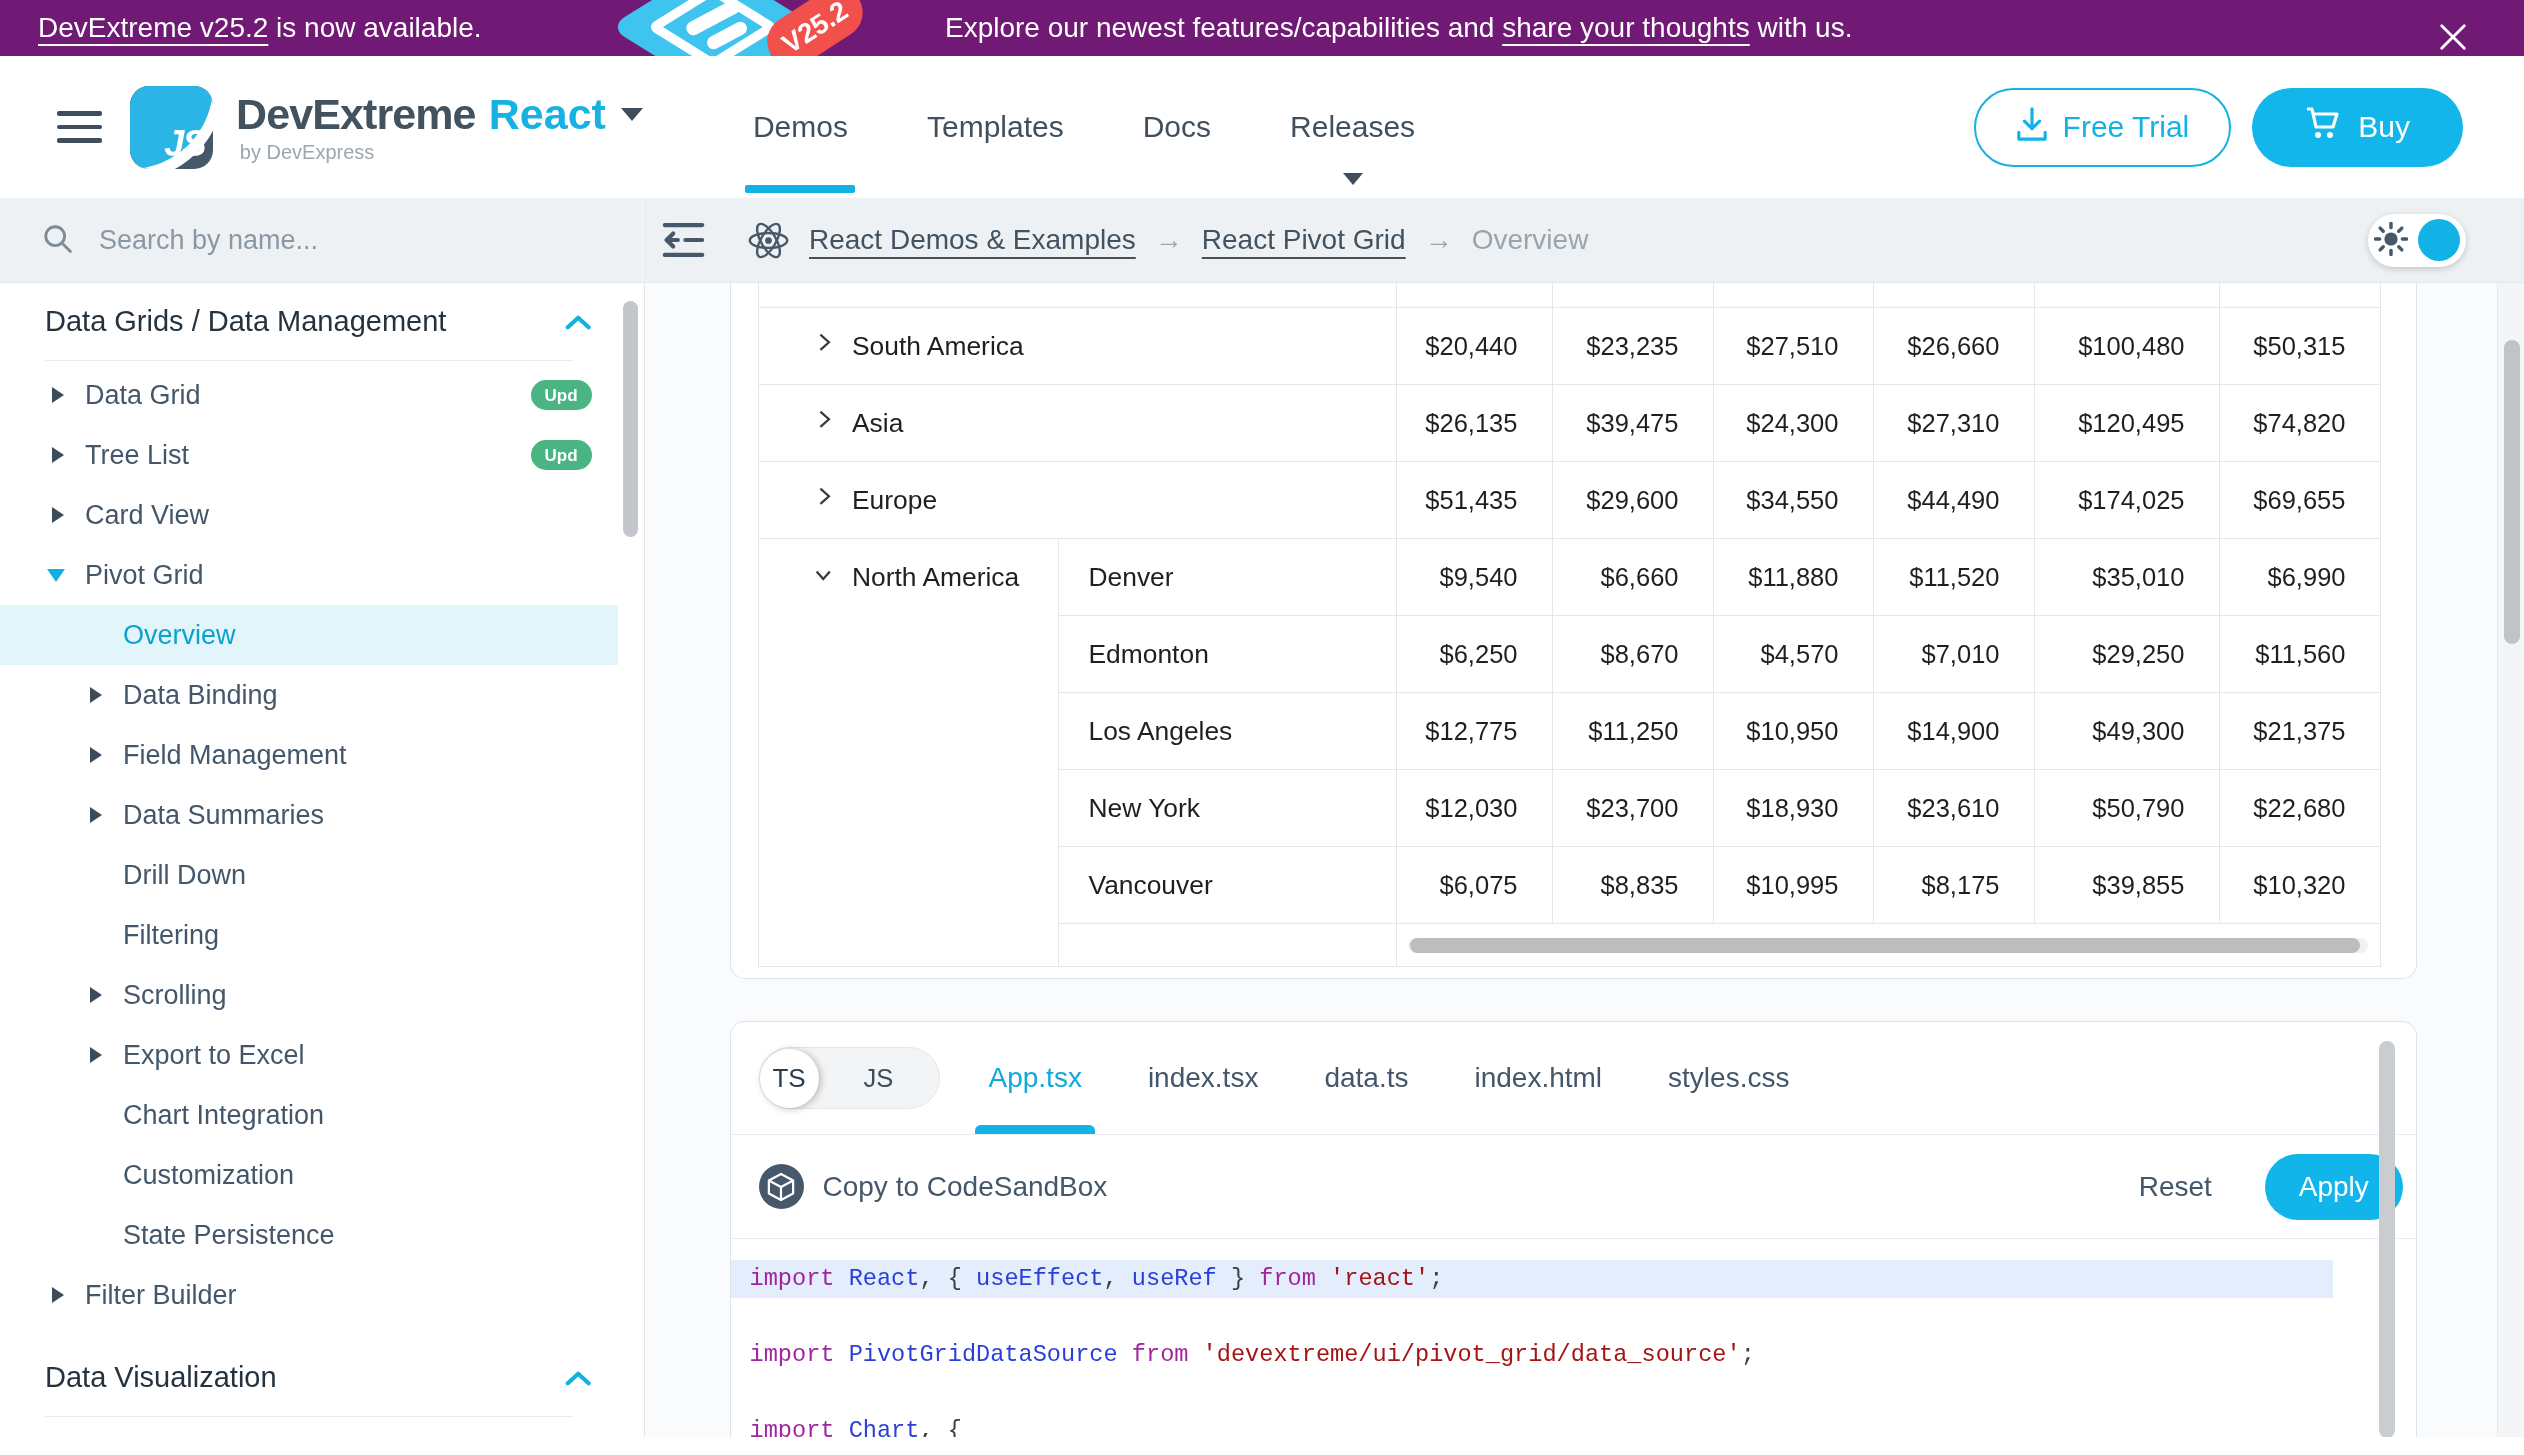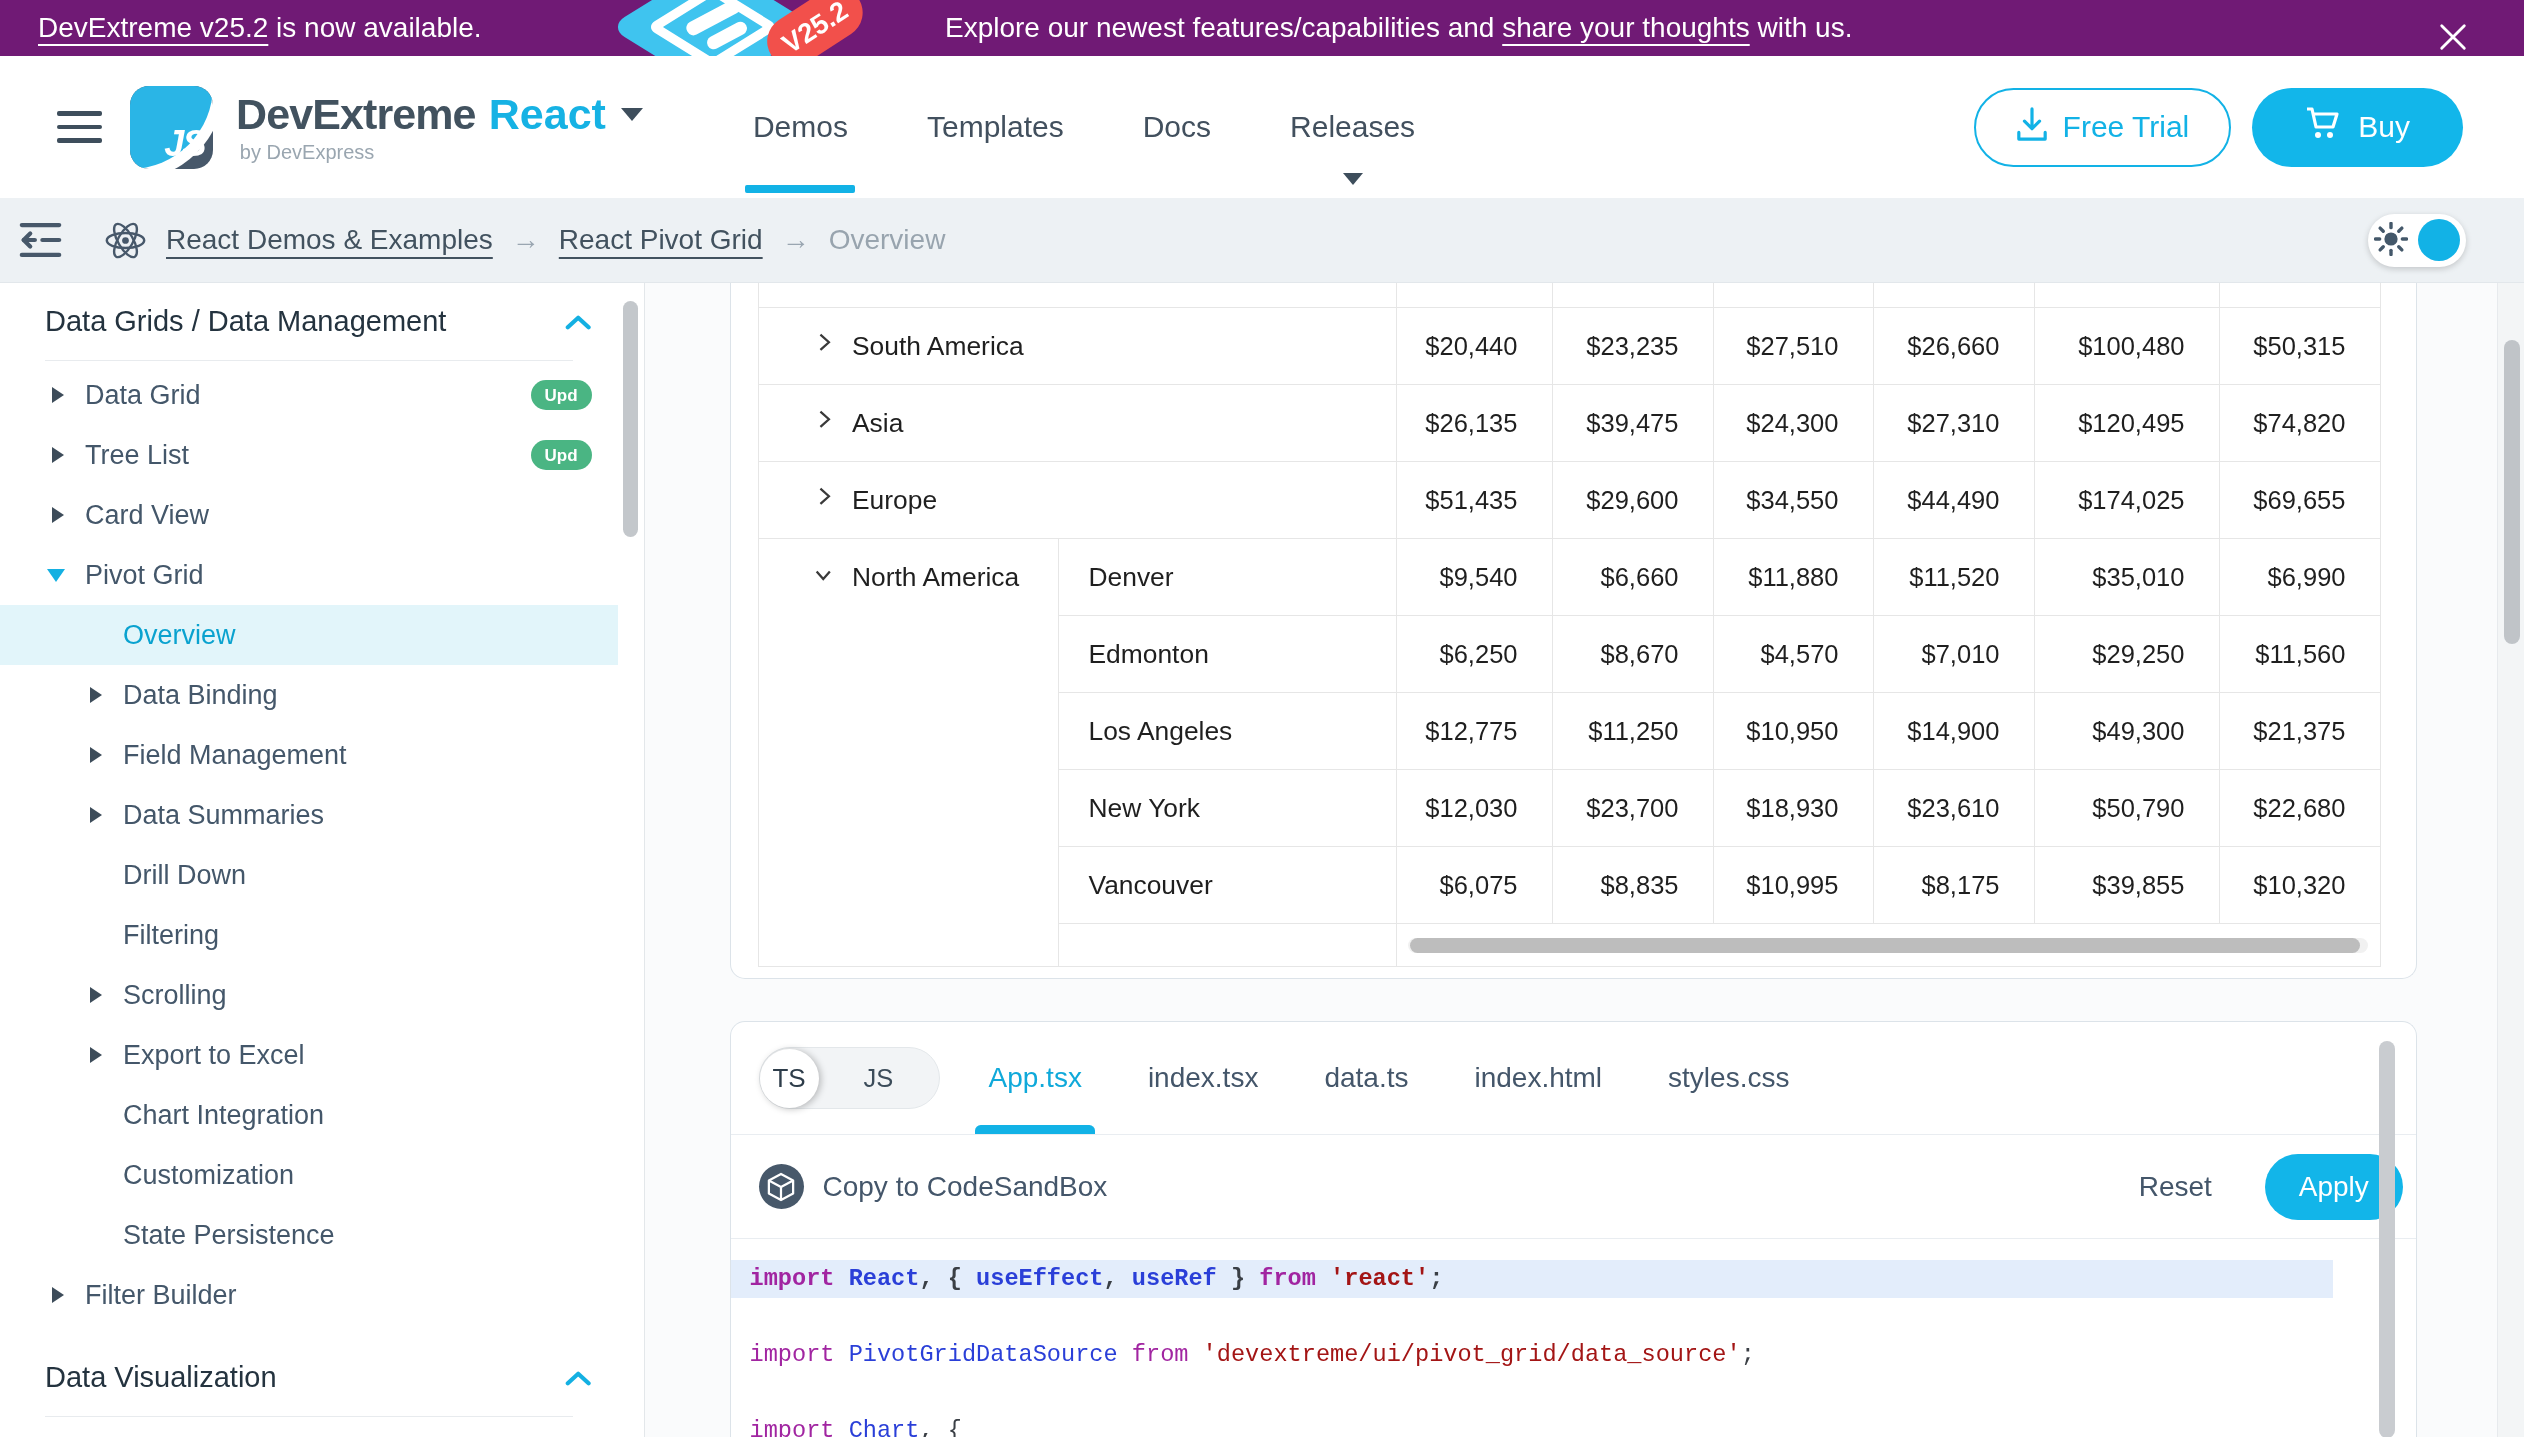--- a/index.html
+++ b/index.html
@@ -106,21 +106,21 @@
   .tab{font-size:28px;color:#44566a;position:relative;height:100%;display:flex;align-items:center;cursor:pointer;}
   .tab.active{color:#0fa9da;}
   .tab.active::after{content:"";position:absolute;bottom:0;left:-13.2px;right:-13.2px;height:9.4px;background:#12b2e6;border-radius:5.7px 5.7px 0 0;}
   .sandbox-row{height:104px;display:flex;align-items:center;padding:0 13.2px 0 28px;border-bottom:0.9px solid #e9edf1;box-sizing:border-box;}
   .csb-icon{width:45px;height:45px;border-radius:50%;background:#47586a;display:flex;align-items:center;justify-content:center;flex:none;}
   .csb-label{margin-left:19px;font-size:28px;color:#44566a;cursor:pointer;}
   .reset-btn{margin-left:auto;font-size:28px;color:#44566a;background:none;border:none;cursor:pointer;font-family:inherit;}
   .apply-btn{margin-left:47px;width:138px;height:66px;border-radius:34px;background:#12b5e9;color:#fff;font-size:28px;border:none;cursor:pointer;font-family:inherit;}
   .code-area{position:relative;padding-top:21px;font-family:"Liberation Mono","DejaVu Sans Mono",monospace;font-size:23.6px;line-height:38px;}
   .code-line{height:38px;padding-left:19px;white-space:pre;}
-  .code-line.hl{background:#e3edfb;margin-right:83px;font-weight:bold;}
+  .code-line.hl{background:#e3edfb;margin-right:83px;}
   .tok-kw{color:#a125a1;}.tok-id{color:#2a3fd8;}.tok-st{color:#a31515;}.tok-pn{color:#3a3f45;}
   .code-vscroll{position:absolute;right:21px;top:19px;width:16px;height:397px;background:#c9ccd0;border-radius:8.5px;cursor:pointer;}
 </style>
 </head>
 <body>
 
 <div class="page">
 
   <div class="banner">
     <div class="banner-left">
@@ -196,20 +196,29 @@
             <path d="M2 2 h5 l4 18 h17 l4 -13 H9" fill="none" stroke="#fff" stroke-width="3.2" stroke-linejoin="round"></path>
             <circle cx="13" cy="28" r="3" fill="#fff"></circle>
             <circle cx="25" cy="28" r="3" fill="#fff"></circle>
           </svg>
       </span>
       <span>Buy</span>
     </button>
   </div>
 
   <div class="toolbar">
+    <div class="search-box">
+      <span>
+        <svg width="32" height="32" viewBox="0 0 34 34" fill="none" stroke="#7e8b97" stroke-width="3">
+            <circle cx="14" cy="14" r="10"></circle>
+            <path d="M22 22 L31 31"></path>
+          </svg>
+      </span>
+      <input class="search-input" type="text" value="" placeholder="Search by name..." style="">
+    </div>
     <button class="collapse-btn">
       <svg width="43" height="38" viewBox="0 0 46 40" stroke="#47586a" stroke-width="4.5" stroke-linecap="round" stroke-linejoin="round" fill="none">
         <path d="M3 4 H43"></path>
           <path d="M3 36 H43"></path>
           <path d="M25 20 H43"></path>
           <path d="M17 20 H5"></path>
           <path d="M12 13 L5 20 L12 27"></path>
       </svg>
     </button>
     <span class="react-ic">

